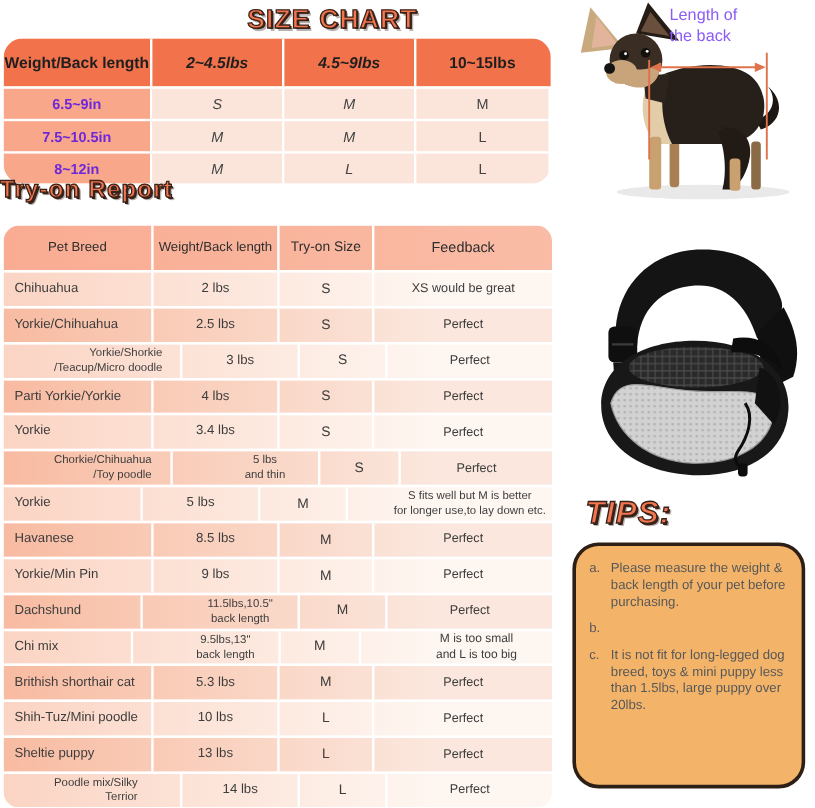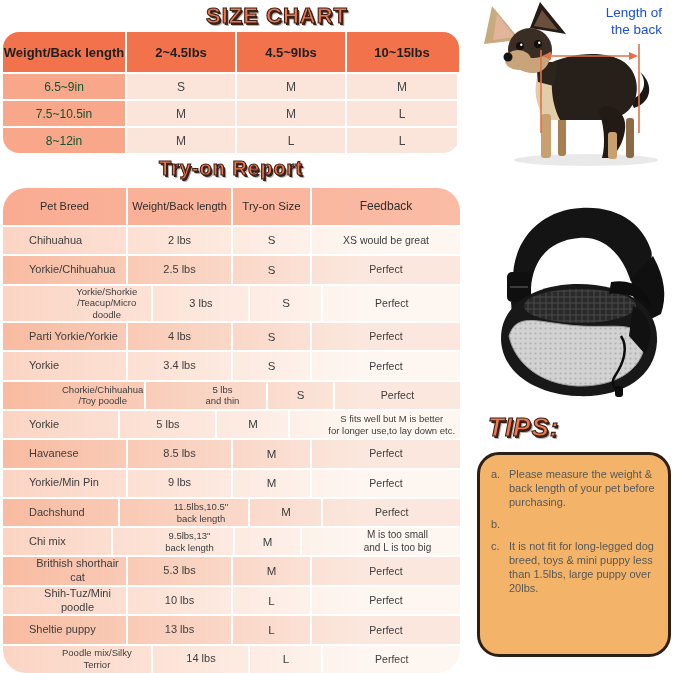--- a/index.html
+++ b/index.html
@@ -4,59 +4,59 @@
 <style>
   html,body{margin:0;padding:0;background:#fff;}
   .canvas{position:relative;width:679px;height:673px;background:#fff;overflow:hidden;
           font-family:"Liberation Sans",sans-serif;color:#3d3d3d;}
 
   
   .fancy-title{font-weight:bold;color:#F4764E;letter-spacing:1px;
     -webkit-text-stroke:1.1px #38221A;
     text-shadow:1.5px 1.5px 0 #38221A, 2.5px 2.5px 0 rgba(56,34,26,.35);}
   .size-title{position:absolute;top:3px;left:0;width:462px;text-align:center;font-size:22px;padding-left:46px;}
-  .tryon-title{position:absolute;top:157px;left:0;width:462px;text-align:center;font-size:20px;}
+  .tryon-title{position:absolute;top:147px;left:0;width:462px;font-size:20px;}
   .tips-title{position:absolute;top:412px;left:488px;font-size:26px;font-style:italic;}
 
   
   .size-table{position:absolute;left:3px;top:32px;width:456px;border-radius:16px;overflow:hidden;background:#fff;}
   .sc-head{display:flex;height:40px;background:#F1724B;}
   .sc-head .c{font-weight:bold;color:#1f1f1f;font-size:13px;}
   .sc-row{display:flex;height:25px;border-top:2px solid #fff;}
   .size-table .c{box-sizing:border-box;display:flex;align-items:center;justify-content:center;
     text-align:center;border-right:2px solid #fff;}
   .size-table .c:last-child{border-right:none;}
   .size-table .c0{width:124px;}
-  .size-table .c1,.size-table .c2{width:110px;}
+  .size-table .c1,.size-table .c2{width:110px;font-style:italic;}
   .size-table .c3{width:110px;}
-  .sc-row .c0{background:#F8A78A;font-size:12px;color:#14532d;}
+  .sc-row .c0{background:#F8A78A;font-size:12px;color:#6d28d9;font-weight:bold;}
   .sc-row .c1,.sc-row .c2,.sc-row .c3{background:#FBE5DB;font-size:12px;color:#444;}
 
   
-  .tr-table{position:absolute;left:3px;top:188px;width:457px;height:485px;border-radius:23px;overflow:hidden;}
+  .tr-table{position:absolute;left:3px;top:188px;width:457px;height:485px;border-radius:13px;overflow:hidden;}
   .tr-head{display:flex;height:37px;background:linear-gradient(90deg,#F9AC92,#FABCA6);}
   .tr-head .c{font-size:12px;color:#2e2e2e;}
   .tr-body{display:flex;flex-direction:column;height:448px;}
   .tr-row{display:flex;flex:1;border-top:2px solid #fff;box-sizing:border-box;}
   .tr-row.light{background:linear-gradient(90deg,#FBD4C3 0%,#FEF6F1 78%);}
   .tr-row.dark{background:linear-gradient(90deg,#F8BBA1 0%,#FBE7DD 78%);}
   .tr-table .c{box-sizing:border-box;display:flex;align-items:center;justify-content:center;
     text-align:center;border-right:2px solid #fff;white-space:pre-line;line-height:1.25;}
   .tr-table .c:last-child{border-right:none;}
-  .c.breed{width:125px;justify-content:flex-start;text-align:center;padding-left:26px;font-size:11px;}
+  .c.breed{width:125px;justify-content:flex-start;text-align:right;padding-left:9px;font-size:11px;}
   .c.weight{width:105px;font-size:11px;}
   .c.size{width:79px;font-size:11.5px;}
   .c.fb{width:148px;font-size:10.5px;}
   .tr-table .sm{font-size:9.5px;margin-left:33px;}
 
   
   .dog-fig{position:absolute;left:478px;top:0;width:201px;height:170px;}
   .dog-fig svg{position:absolute;left:0;top:0;}
-  .ann-text{position:absolute;left:80px;top:5px;width:104px;text-align:right;
-    color:#1d4ed8;font-size:13.5px;line-height:1.25;white-space:pre-line;}
+  .ann-text{position:absolute;left:80px;top:5px;width:104px;text-align:left;
+    color:#8b5cf6;font-size:13.5px;line-height:1.25;white-space:pre-line;}
 
   
   .bag-fig{position:absolute;left:483px;top:186px;width:192px;height:225px;}
 
   
   .tips-box{position:absolute;left:477px;top:452px;width:194px;height:205px;box-sizing:border-box;
     background:#F3B469;border:3px solid #2E1F16;border-radius:22px;padding:12px 8px 8px 11px;}
   .tip-item{display:flex;gap:4px;margin-bottom:8px;color:#585858;font-size:11px;line-height:14px;}
   .tip-label{flex:none;width:14px;}
   .tip-text{flex:1;}

